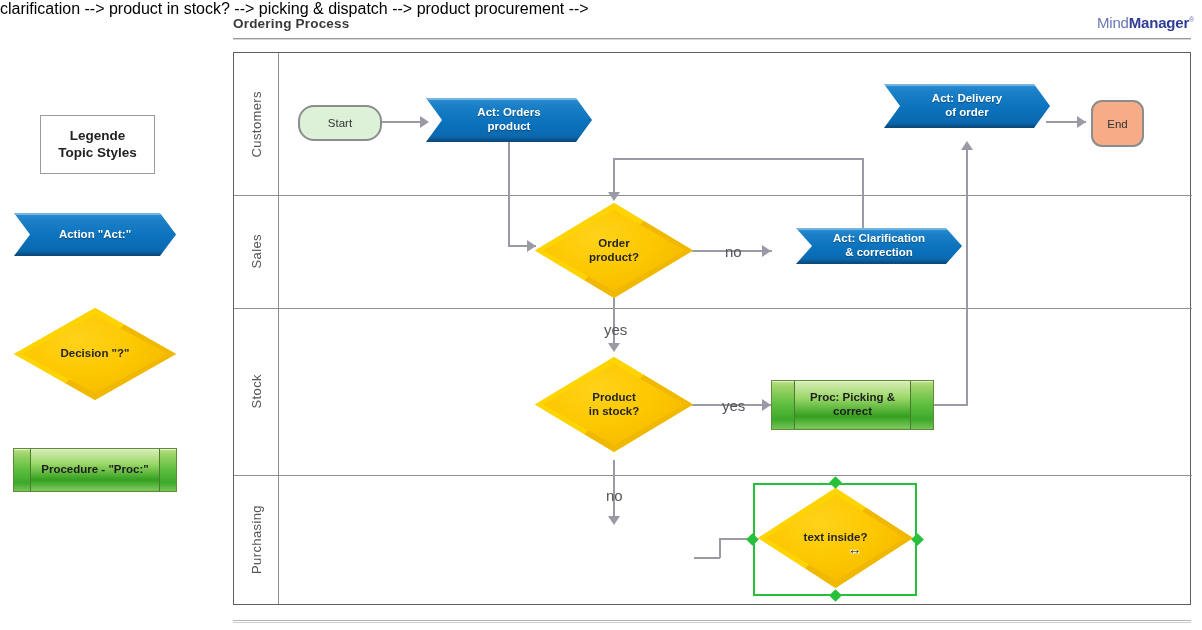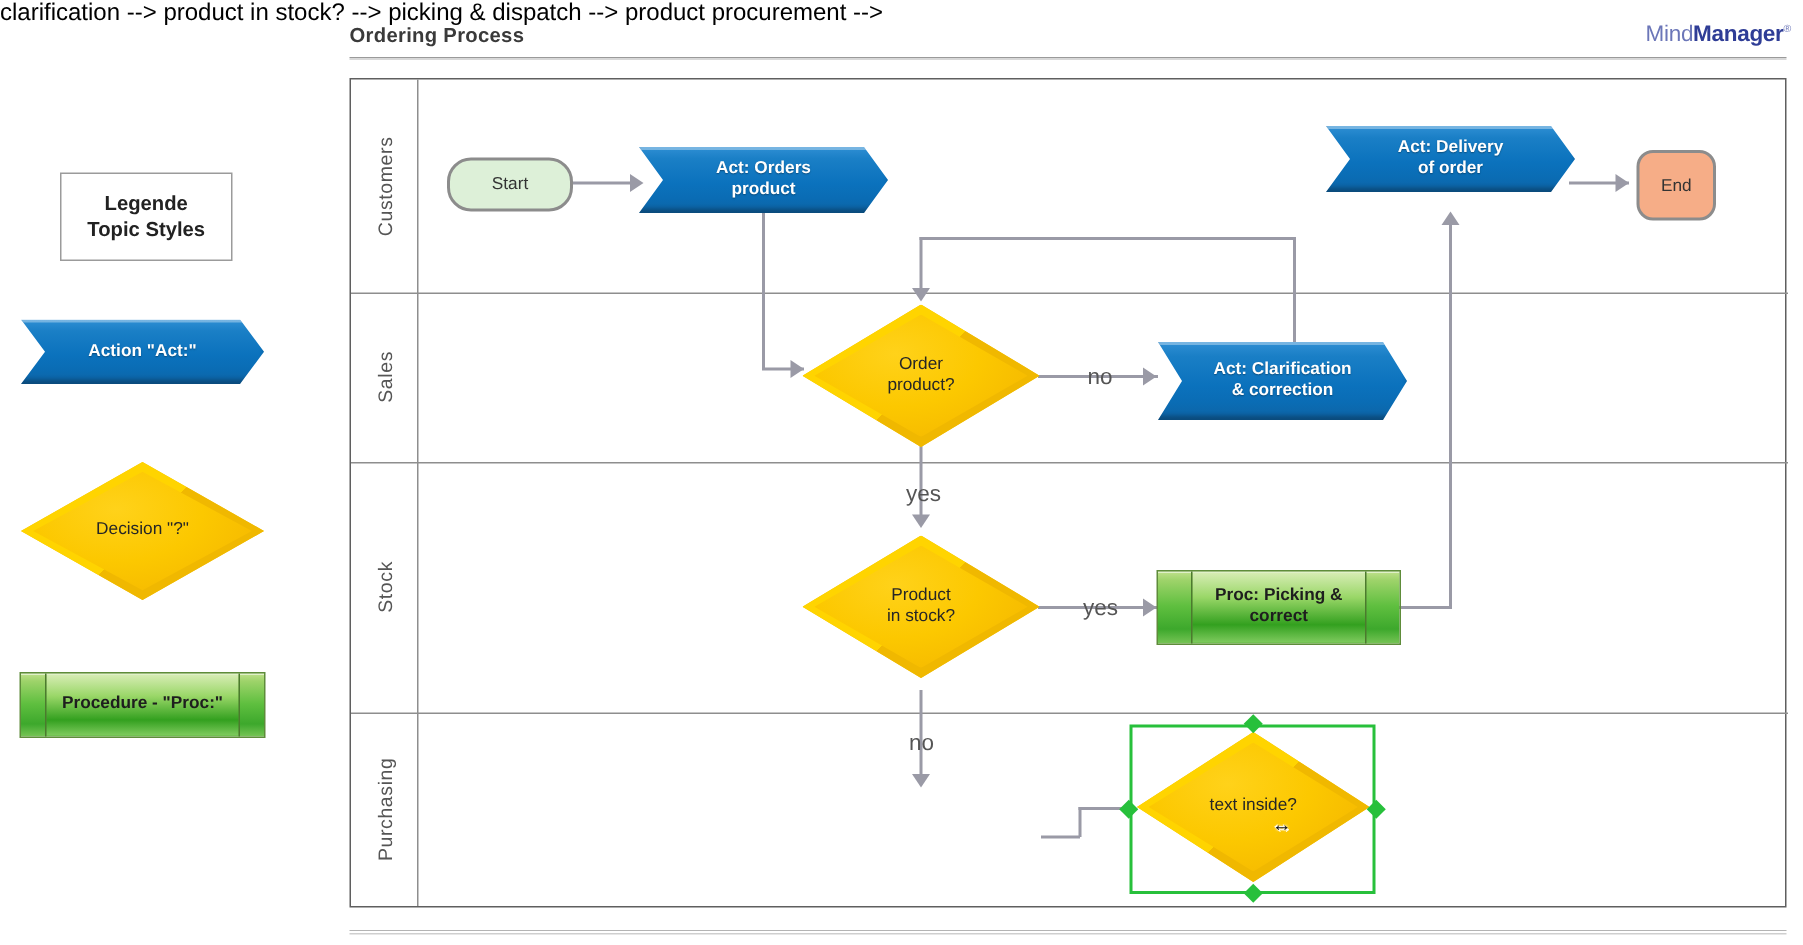--- a/index.html
+++ b/index.html
@@ -74,21 +74,21 @@
     background:
       linear-gradient(135deg,#4a4a42 0 3%,#f6e04a 3% 8%,#ffd400 8% 50%,#f0b800 50% 92%,#4a4a42 92% 100%),
       #f5c400;
   }
   .dia .inner{
     position:absolute;left:5%;top:7%;width:90%;height:86%;
     -webkit-clip-path:polygon(50% 0,100% 50%,50% 100%,0 50%);
     clip-path:polygon(50% 0,100% 50%,50% 100%,0 50%);
     background:radial-gradient(ellipse at 38% 32%,#ffd21a 0%,#fcc800 45%,#f2b200 100%);
   }
-  .dia .shp-txt{color:#262626;font-weight:normal;font-size:11.5px;}
+  .dia .shp-txt{color:#262626;font-weight:bold;font-size:11.5px;}
 
   
   .proc{
     position:absolute;
     background:linear-gradient(to bottom,#bfe08b 0%,#9ed36a 12%,#5fbf3f 48%,#3da82c 80%,#76c455 100%);
     border:1px solid #5e8c3a;
     box-shadow:inset 0 1px 0 rgba(255,255,255,.55);
   }
   .proc .bar{position:absolute;top:0;bottom:0;width:1px;background:#4c7a2e;}
   .proc .shade{
@@ -281,21 +281,21 @@
   <div class="dia" style="left:535px;top:203px;width:158px;height:95px;">
     <div class="body"></div>
     <div class="inner"></div>
     <div class="shp-txt">
       <div>Order</div>
       <div>product?</div>
     </div>
   </div>
 
   
-  <div class="chev" style="left:772px;top:228px;width:166px;height:52px;">
+  <div class="chev" style="left:796px;top:228px;width:166px;height:36px;">
     <div class="shp-txt">
       <div>Act: Clarification</div>
       <div>&amp; correction</div>
     </div>
   </div>
 
   
   <div class="dia" style="left:535px;top:357px;width:158px;height:95px;">
     <div class="body"></div>
     <div class="inner"></div>

